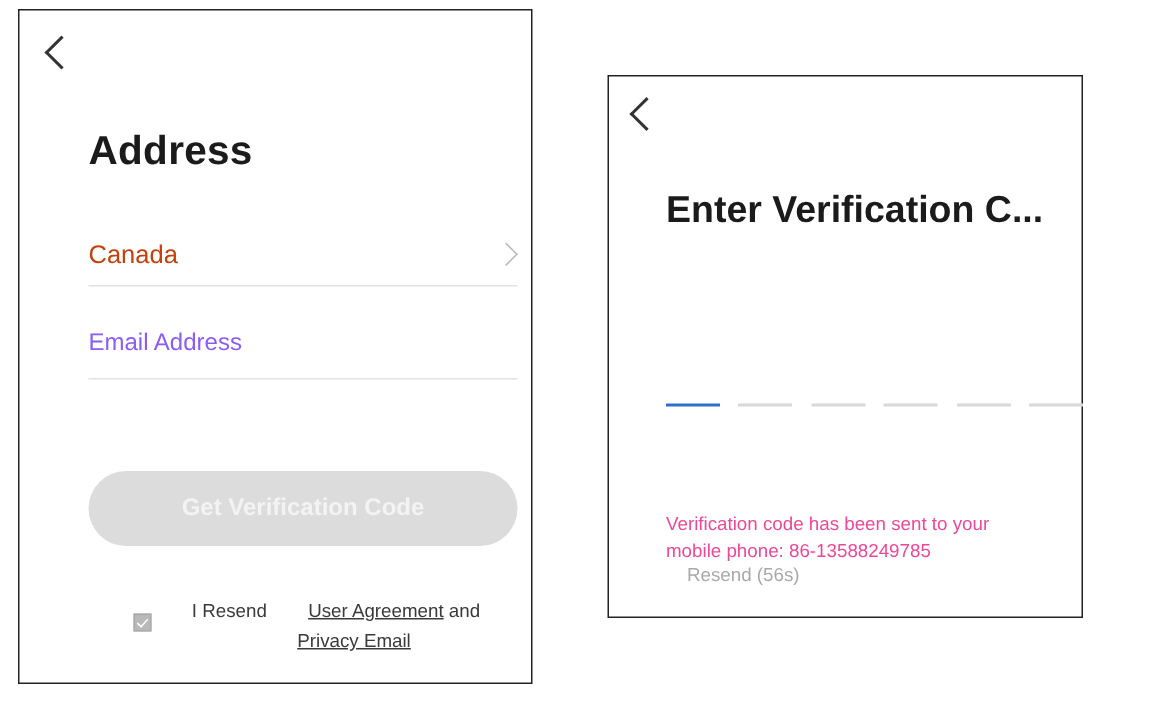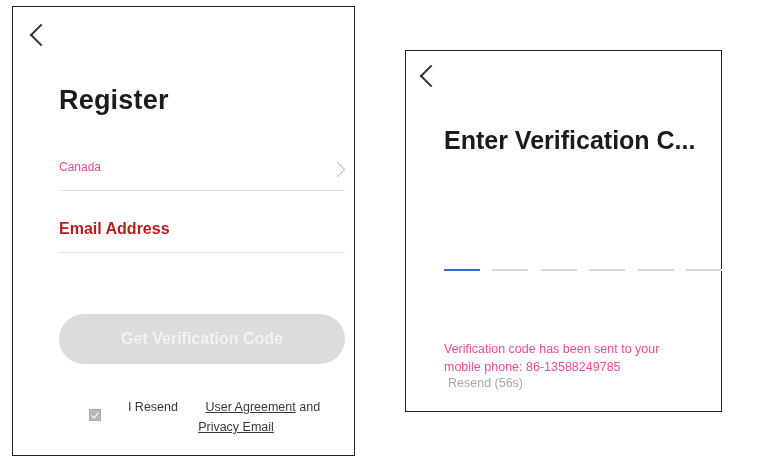--- a/index.html
+++ b/index.html
@@ -57,22 +57,22 @@
     top: 152px;
     width: 286px;
     height: 32px;
     border-bottom: 1px solid #e2e2e2;
     box-sizing: border-box;
   }
   .field-country .value {
     position: absolute;
     left: 0;
     top: 1px;
-    font-size: 12px;
-    color: #ec4899;
+    font-size: 17px;
+    color: #c2410c;
   }
   .chevron-right {
     position: absolute;
     right: 2px;
     top: 5px;
     width: 10px;
     height: 10px;
     border-top: 1.6px solid #b9b9b9;
     border-right: 1.6px solid #b9b9b9;
     transform: rotate(45deg);
@@ -85,22 +85,21 @@
     width: 286px;
     height: 34px;
     border-bottom: 1px solid #e2e2e2;
     box-sizing: border-box;
   }
   .field-email .placeholder-text {
     position: absolute;
     left: 0;
     top: 1px;
     font-size: 16px;
-    color: #b91c1c;
-    font-weight: bold;
+    color: #8b5cf6;
   }
 
   .btn-get-code {
     position: absolute;
     left: 46px;
     top: 307px;
     width: 286px;
     height: 50px;
     border-radius: 25px;
     background: #dcdcdc;
@@ -203,34 +202,34 @@
     position: absolute;
     left: 38px;
     top: 289px;
     width: 280px;
     font-size: 12.5px;
     line-height: 18px;
     color: #ec4899;
   }
   .verify-resend {
     position: absolute;
-    left: 42px;
+    left: 52px;
     top: 325px;
     font-size: 12.5px;
     color: #a9a9a9;
   }
 </style>
 </head>
 <body>
 
 <div class="screen-register">
 
   <span class="back-chevron register-back"></span>
 
-  <div class="register-title">Register</div>
+  <div class="register-title">Address</div>
 
   <div class="field-country">
     <span class="value">Canada</span>
     <span class="chevron-right"></span>
   </div>
 
   <div class="field-email">
     <span class="placeholder-text">Email Address</span>
   </div>
 

